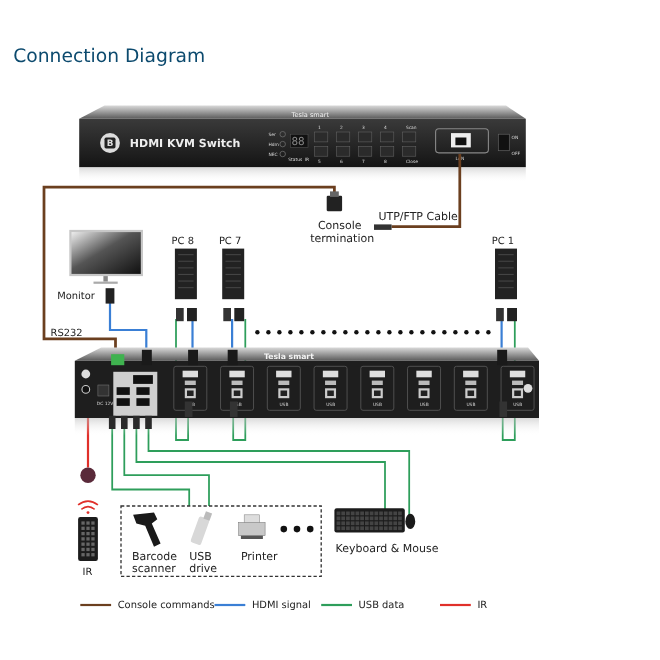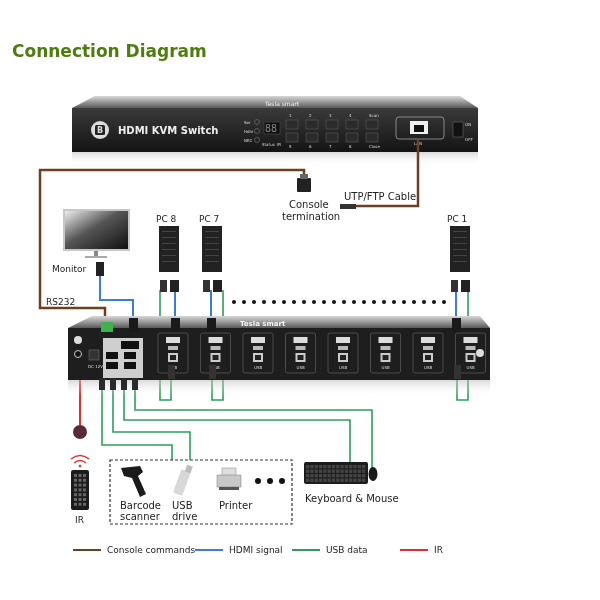--- a/index.html
+++ b/index.html
@@ -1,17 +1,17 @@
 <!DOCTYPE html>
 <html><head>
 <meta charset="utf-8">
 <style>
   html, body { margin:0; padding:0; background:#ffffff; }
   body { width:600px; height:600px; position:relative; overflow:hidden; font-family:"DejaVu Sans", sans-serif; }
-  .title { position:absolute; left:12px; top:41px; font-size:17px; font-weight:bold; color:#4d7c0f; font-family:"DejaVu Sans", sans-serif; }
+  .title { position:absolute; left:12px; top:41px; font-size:17px; font-weight:normal; color:#0c4a6e; font-family:"DejaVu Sans", sans-serif; }
   svg { position:absolute; left:0; top:0; }
   .lbl { font-family:"DejaVu Sans", sans-serif; font-size:10px; fill:#222; }
   .lbl-sm { font-family:"DejaVu Sans", sans-serif; font-size:9px; fill:#222; }
   .lbl-tiny { font-family:"DejaVu Sans", sans-serif; font-size:4px; fill:#ddd; }
   .dev-text { font-family:"DejaVu Sans", sans-serif; font-weight:bold; font-size:10px; fill:#eee; }
 </style>
 </head>
 <body>
 
 <div class="title">Connection Diagram</div>

